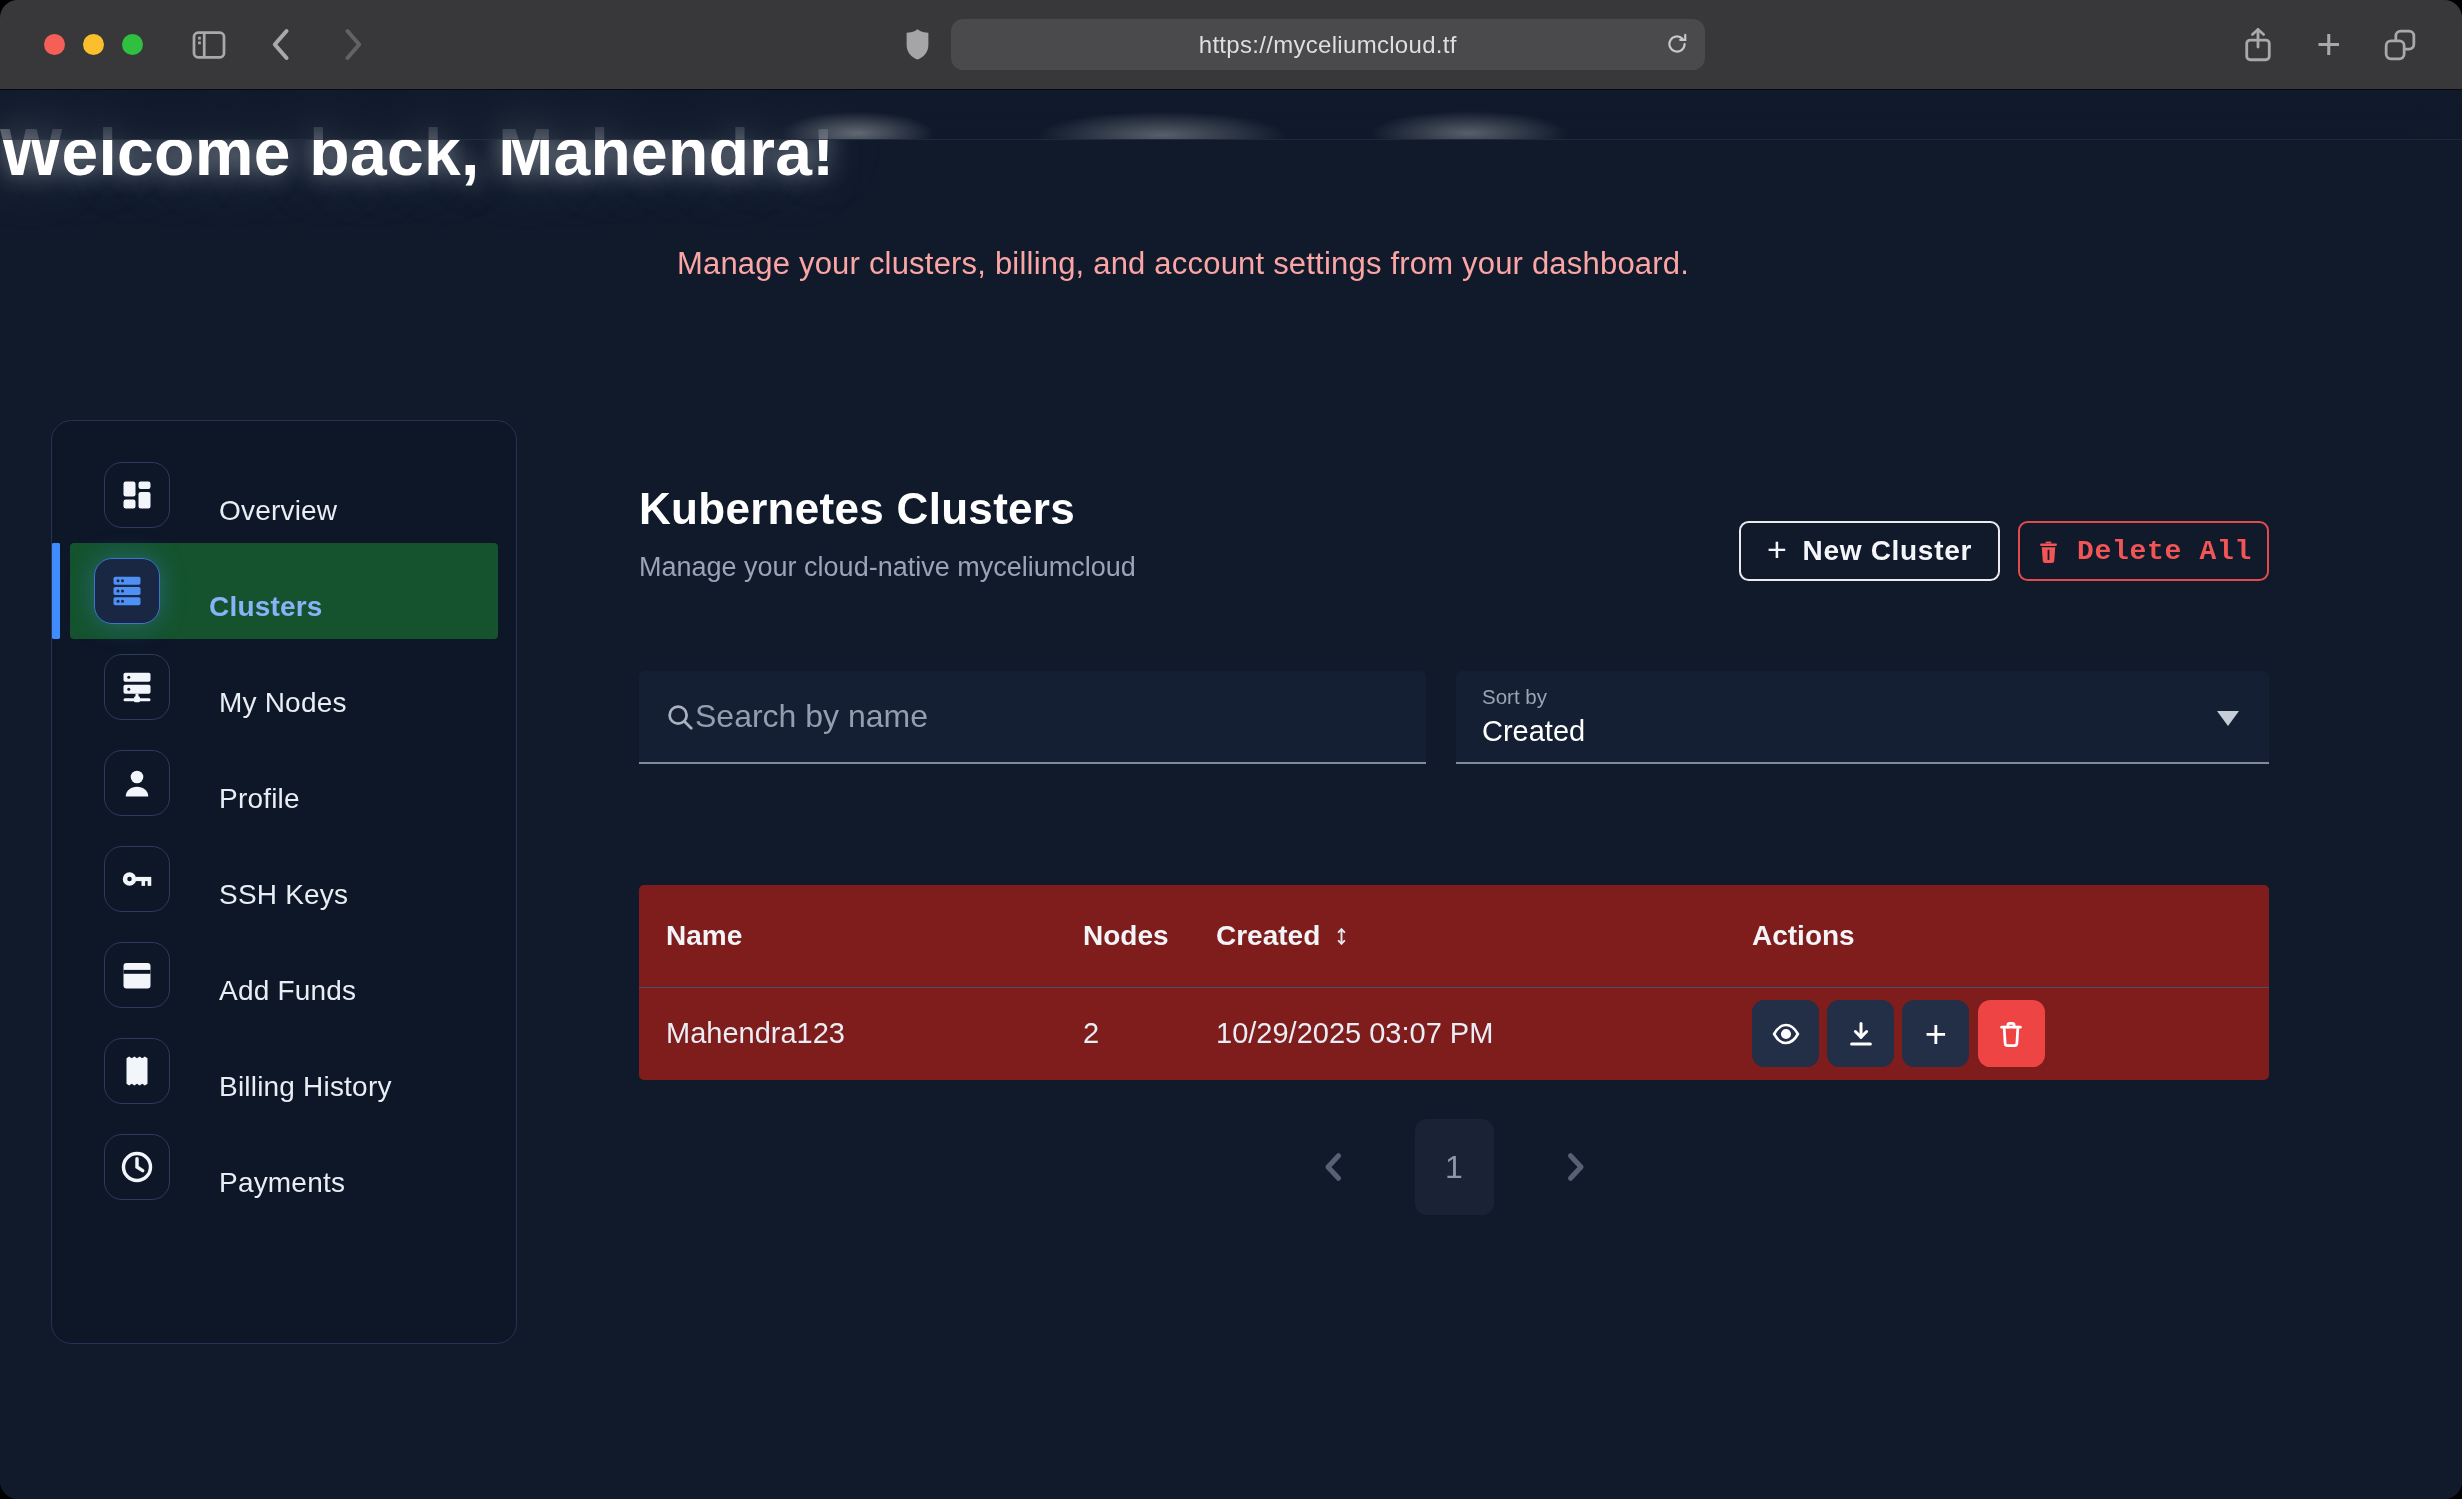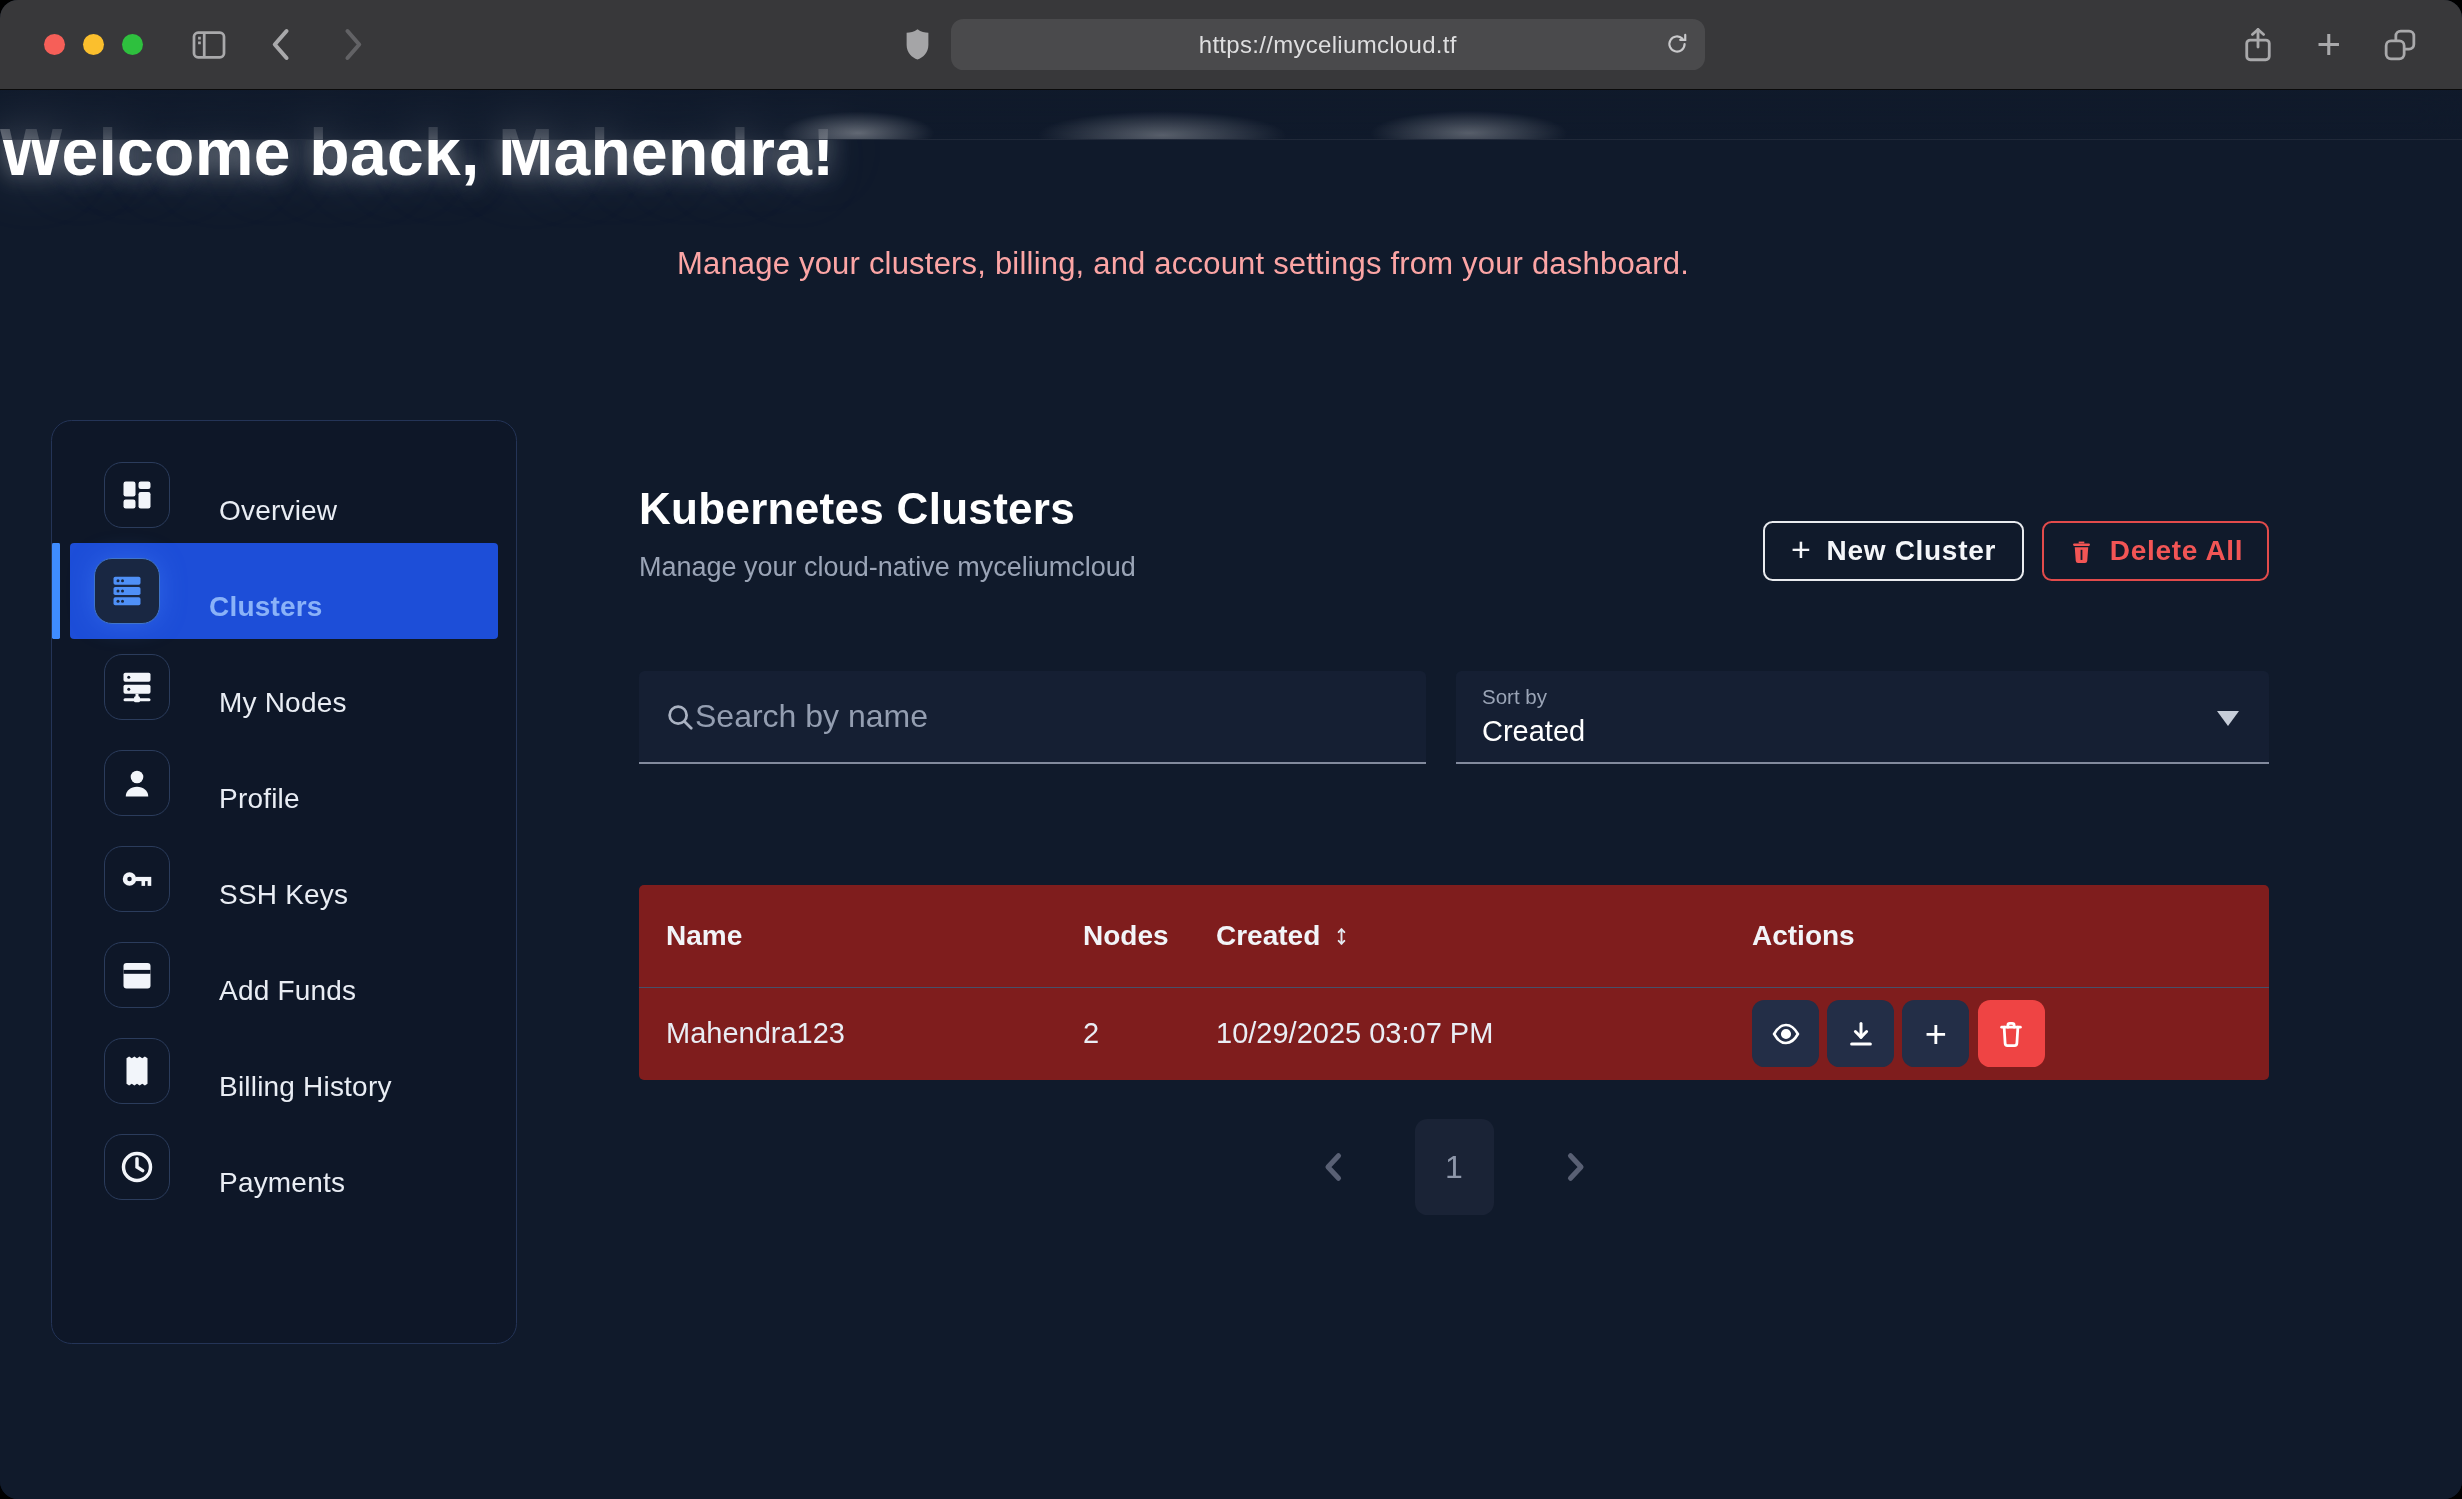--- a/index.html
+++ b/index.html
@@ -48,37 +48,37 @@
 
   
   .sidebar { position:absolute; left:51px; top:330px; width:466px; height:924px;
       border:1.4px solid #243457; border-radius:20.5px; background:#0e1728; padding:26px 18px; }
   .nav-item { position:relative; height:96px; display:flex; align-items:center; gap:49px;
       padding-left:34px; border-radius:4.1px; cursor:pointer; }
   .icon-box { width:66px; height:66px; flex:0 0 66px; border:1.4px solid #2b3c5c; border-radius:18px;
       display:flex; align-items:center; justify-content:center; color:#f2f5fa; }
   .icon-box svg { width:36px; height:36px; display:block; }
   .nav-label { font-size:28px; font-weight:500; color:#e9edf4; letter-spacing:0.2px;margin-top:32px; }
-  .nav-item.active { background:#1d4ed8;padding-left:24px; }
+  .nav-item.active { background:#14532d;padding-left:24px; }
   .nav-item.active::before { content:''; position:absolute; left:-18px; top:0; bottom:0; width:8.2px;
       background:#3f8cff; border-radius:1.4px; }
   .nav-item.active .icon-box { border-color:#3f74c9; background:#192742; color:#4f90f7;
       box-shadow:0 0 26px rgba(80,140,255,.35); }
   .nav-item.active .nav-label { color:#8ab2f8; font-weight:700; }
 
   
   .main { position:absolute; left:639px; top:0; width:1630px; height:1409px; }
   .page-h2 { position:absolute; top:394px; left:0; font-size:44px; font-weight:800; color:#fff; letter-spacing:0.3px; }
   .page-h2sub { position:absolute; top:462px; left:0; font-size:27px; color:#9aa4b6; }
   .head-btns { position:absolute; top:431px; right:0; display:flex; gap:18px; }
   .btn { height:60px; border-radius:9.6px; display:flex; align-items:center; justify-content:center;
          gap:15px; font-weight:700; font-size:28px; letter-spacing:0.7px; background:transparent; cursor:pointer; }
   .btn-new { width:261px; border:2.7px solid #e9ebef; color:#f4f6f9; }
   .btn-new .pl { font-size:34px; font-weight:400; margin-top:-2.7px; }
-  .btn-danger { width:227px; border:2.7px solid #e24b4b; color:#f25555; }
+  .btn-danger { width:251px; border:2.7px solid #e24b4b; color:#f25555;font-family:Liberation Mono, monospace; }
   .btn-danger svg { width:27px; height:27px; }
 
   .search-box { position:absolute; top:581px; left:0; width:787px; height:93px; background:#151f33;
       border-radius:5.5px 5.5px 0 0; border-bottom:2.7px solid #828a9d; display:flex; align-items:center; padding:0 26px; }
   .search-box svg { width:30px; height:30px; color:#aab2c2; flex:0 0 auto; }
   .search-input { flex:1; background:transparent; border:none; outline:none;
       font-size:32px; color:#e8ecf3; font-family:inherit; }
   .search-input::placeholder { color:#949eb1; opacity:1; }
 
   .sort-box { position:absolute; top:581px; left:817px; width:813px; height:93px; background:#151f33;

